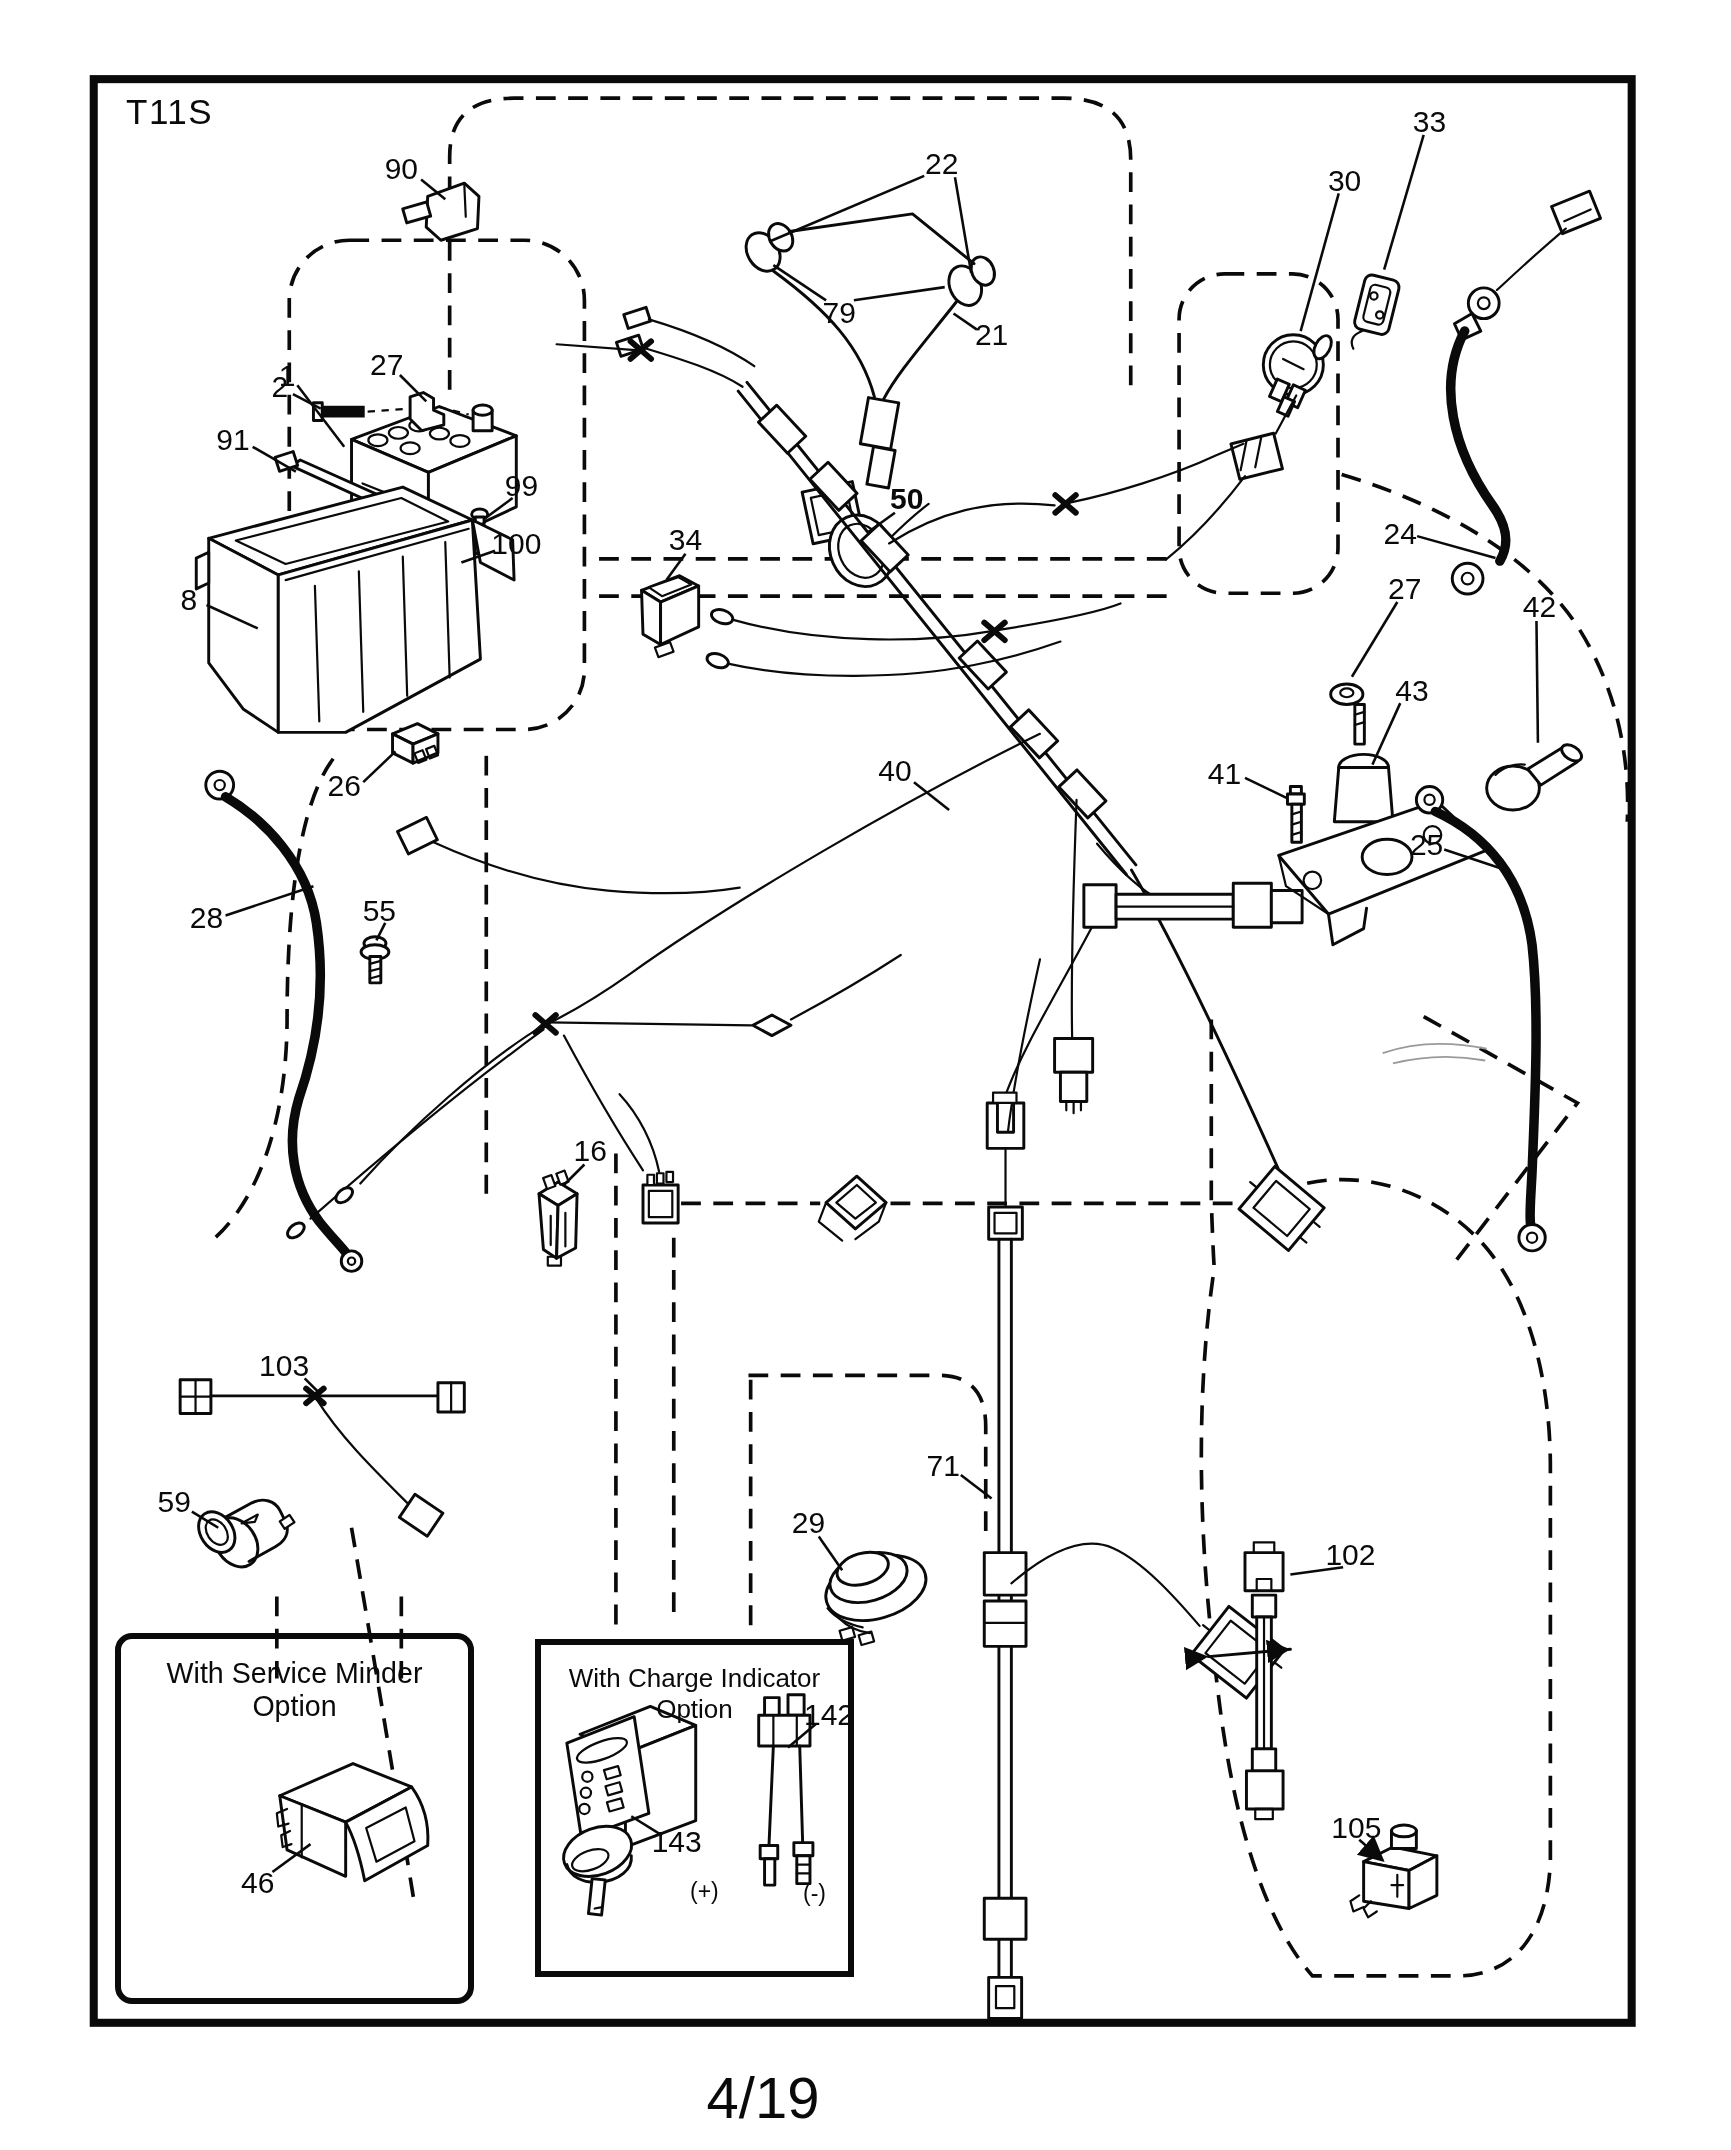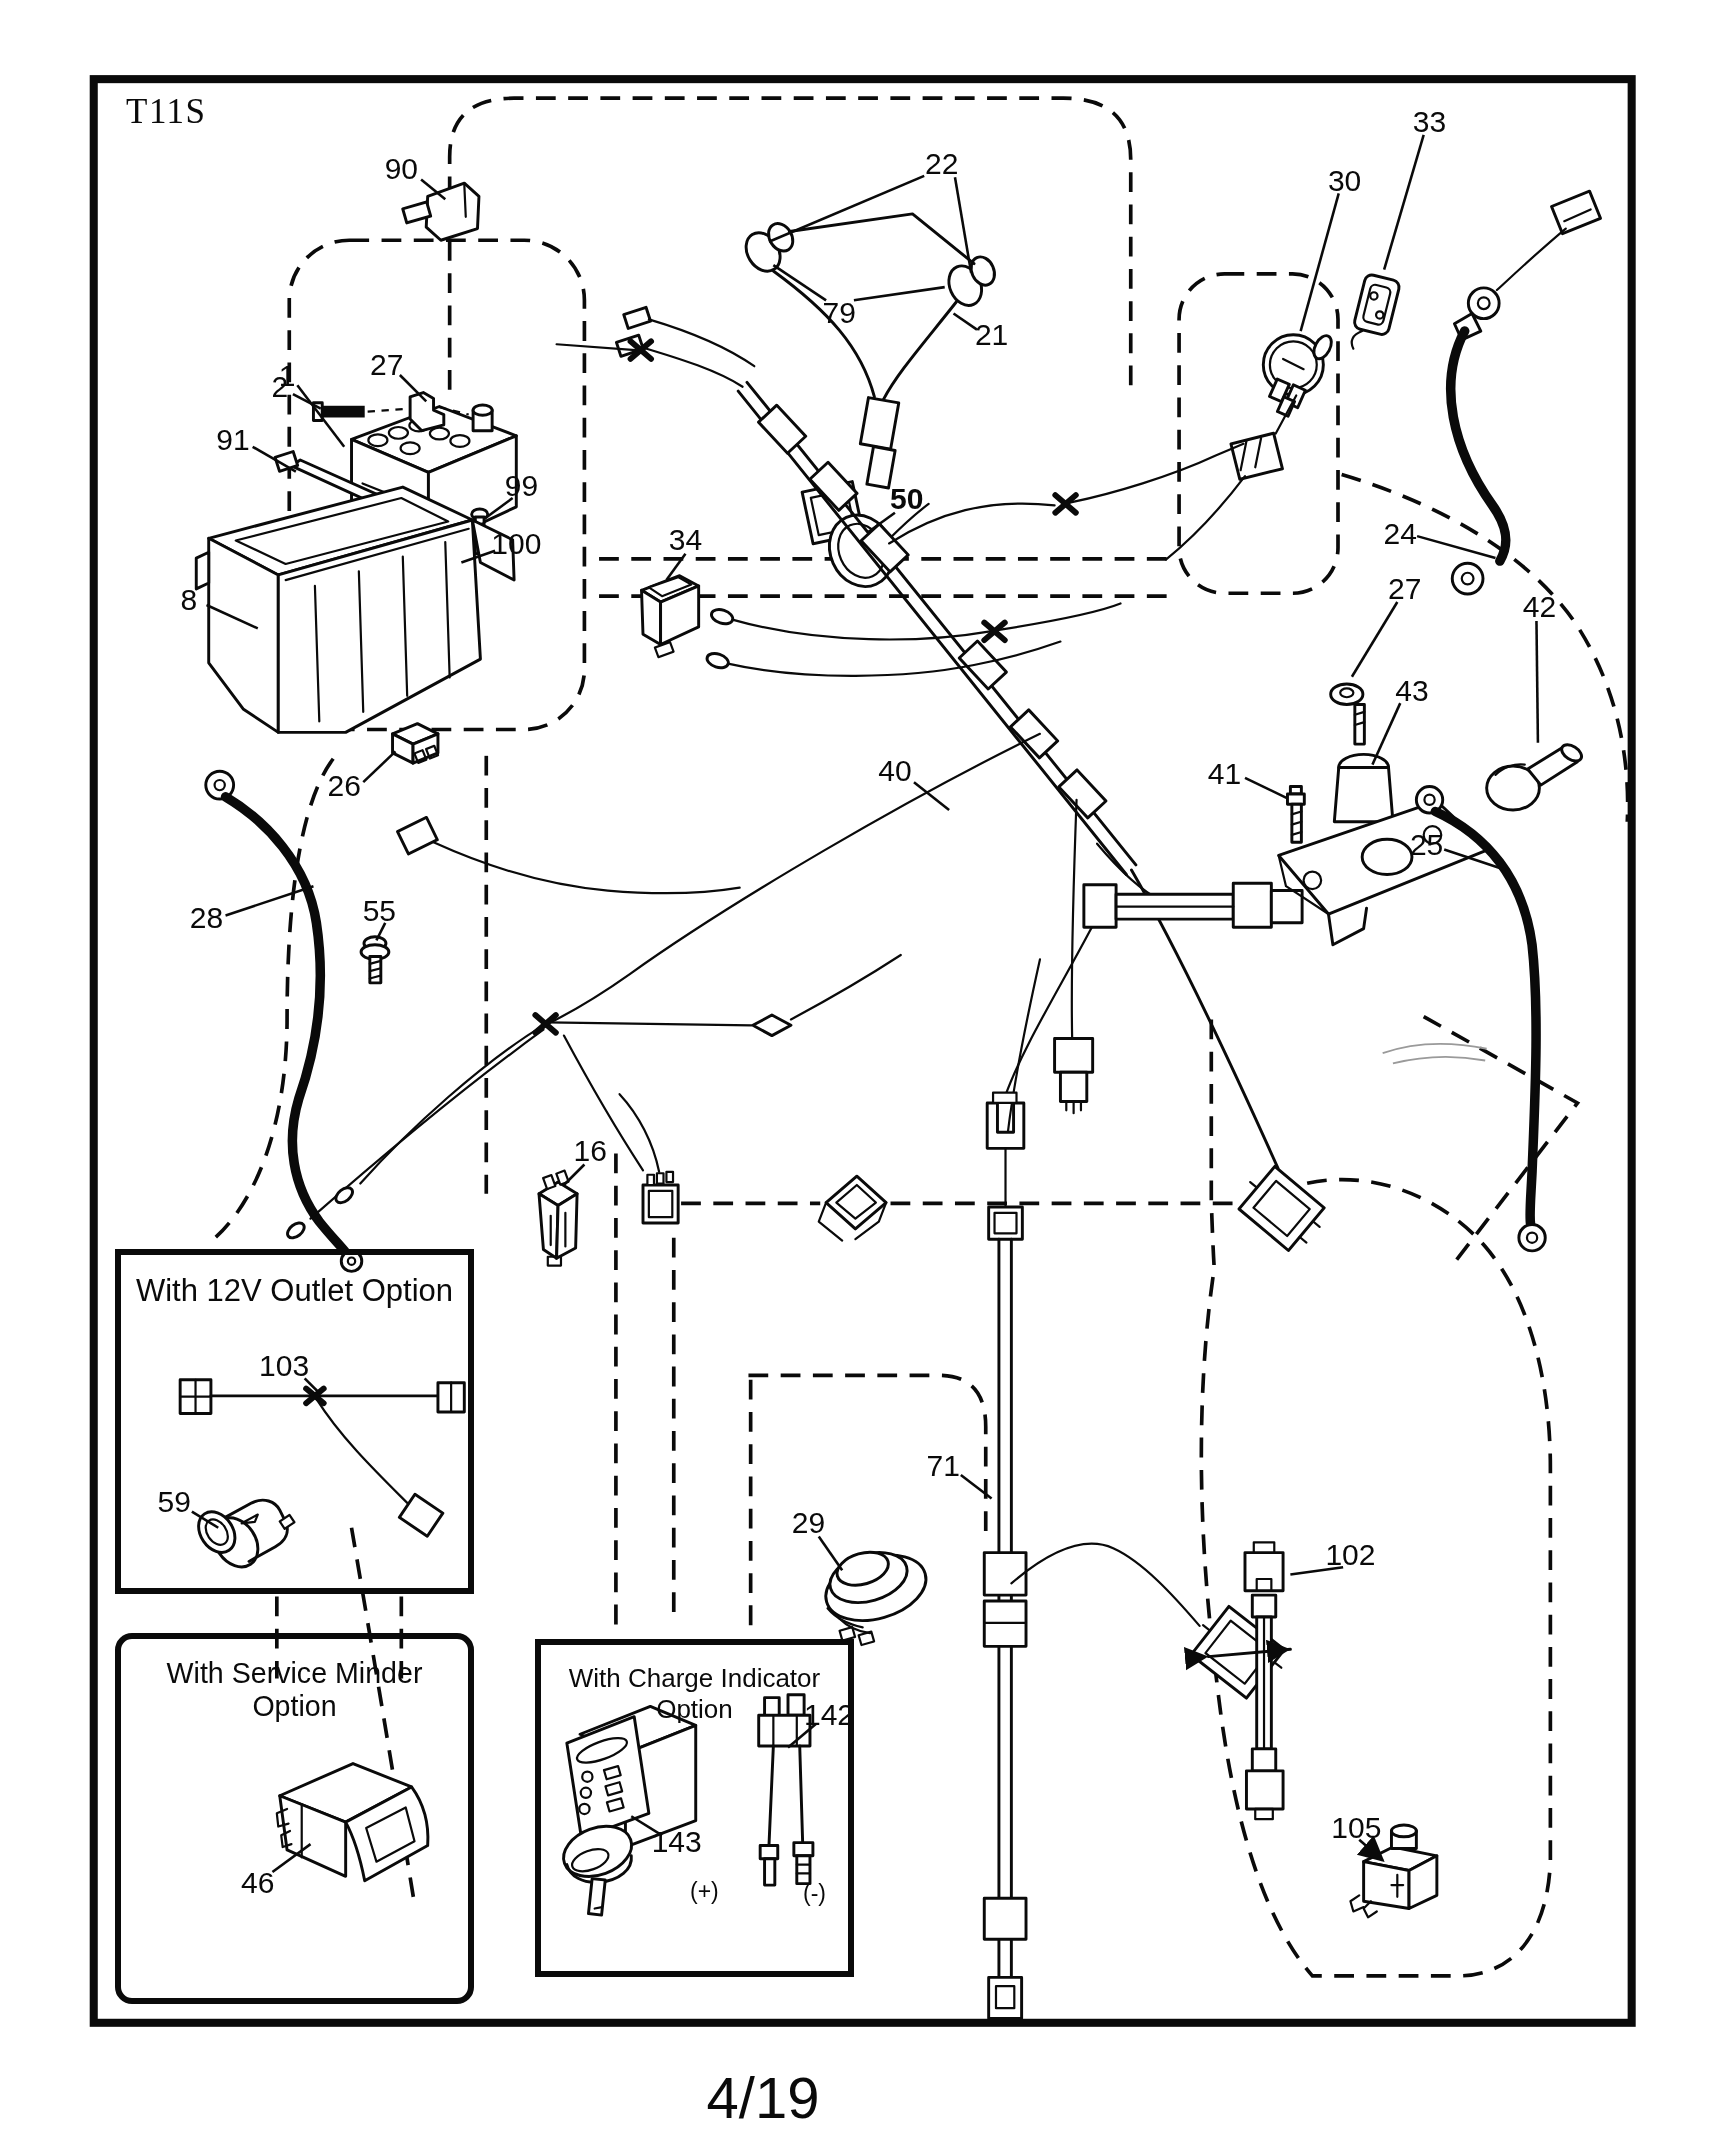--- a/index.html
+++ b/index.html
@@ -13,21 +13,21 @@
   .ln{stroke:#0a0a0a;stroke-width:4;fill:none;stroke-linejoin:round;stroke-linecap:round;}
   .lnthin{stroke:#0a0a0a;stroke-width:3;fill:none;stroke-linejoin:round;stroke-linecap:round;}
   .lnthick{stroke:#0a0a0a;stroke-width:13;fill:none;stroke-linejoin:round;stroke-linecap:round;}
   .dash{stroke:#0a0a0a;stroke-width:5;fill:none;stroke-dasharray:27 17;stroke-linecap:butt;}
   .dashsm{stroke:#0a0a0a;stroke-width:3;fill:none;stroke-dasharray:10 9;}
   .wfill{fill:#ffffff;}
   .kfill{fill:#0a0a0a;}
   .pencil{stroke:#9a9a9a;stroke-width:2.5;fill:none;}
   .xmark{stroke:#0a0a0a;stroke-width:8;stroke-linecap:round;}
   
-  .ovl{position:absolute;white-space:nowrap;font-family:Liberation Serif, serif;}
+  .ovl{position:absolute;white-space:nowrap;}
   .sheet-code{left:126px;top:92px;font-size:35px;letter-spacing:1.5px;}
   .obox{position:absolute;border:6.6px solid #0a0a0a;background:transparent;box-sizing:border-box;text-align:center;}
   .obox .obox-title{margin-top:17.6px;font-size:31px;}
   #box-outlet{left:115px;top:1249px;width:359px;height:345px;}
   #box-service{left:115px;top:1633px;width:359px;height:371px;border-radius:17px;}
   #box-charge{left:535px;top:1639px;width:319px;height:338px;}
   #box-service .obox-title{font-size:28.6px;}
   #box-charge .obox-title{font-size:26px;}
   .pol{position:absolute;font-size:23px;}
   #pol-plus{left:690px;top:1878px;}
@@ -570,23 +570,20 @@
         <text x="352" y="2585" text-anchor="middle" class="callout-text">46</text>
         <line x1="1114" y1="2354" x2="1076" y2="2386" stroke="#0a0a0a" stroke-width="3.5"></line>
         <text x="1132" y="2355" text-anchor="middle" class="callout-text">142</text>
         <line x1="904" y1="2506" x2="862" y2="2480" stroke="#0a0a0a" stroke-width="3.5"></line>
         <text x="924" y="2529" text-anchor="middle" class="callout-text">143</text>
       </g>
   </svg>
 
   <div class="ovl sheet-code">T11S</div>
 
-  <div class="obox" id="box-outlet">
-    <div class="obox-title">With 12V Outlet Option</div>
-  </div>
   <div class="obox" id="box-service">
     <div class="obox-title">With Service Minder Option</div>
   </div>
   <div class="obox" id="box-charge">
     <div class="obox-title">With Charge Indicator Option</div>
   </div>
 
   <div class="pol" id="pol-plus">(+)</div>
   <div class="pol" id="pol-minus">(-)</div>
 

